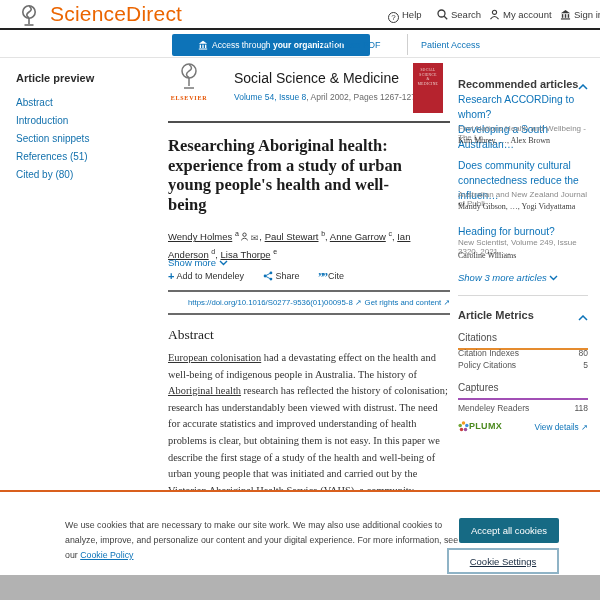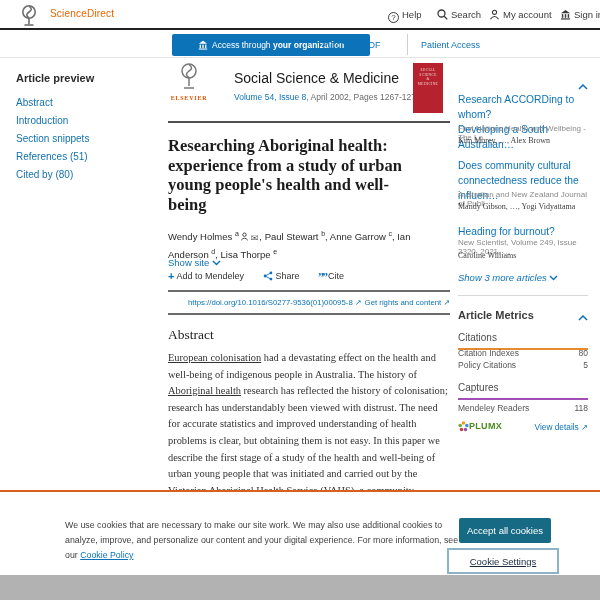--- a/index.html
+++ b/index.html
@@ -4,21 +4,21 @@
 <style>
   * { margin:0; padding:0; box-sizing:border-box; }
   body { background:#888; }
   .page { position:relative; width:600px; height:600px; background:#fff; overflow:hidden;
           font-family:"Liberation Sans", sans-serif; color:#212121; }
 
   
   .top-header { position:absolute; left:0; top:0; width:600px; height:30px; background:#fff;
                 border-bottom:2px solid #222; }
   .brand-tree { position:absolute; left:16px; top:4px; }
-  .brand-name { position:absolute; left:50px; top:0; line-height:28px; font-size:10px;
+  .brand-name { position:absolute; left:50px; top:0; line-height:28px; font-size:21px;
                 color:#EB6500; font-weight:500; letter-spacing:.2px; }
   .nav-item { position:absolute; top:0; line-height:30px; font-size:9.5px; color:#3a3a3a;
               white-space:nowrap; cursor:pointer; }
   .nav-item svg, .nav-item .qmark { vertical-align:-2px; margin-right:3px; }
   .qmark { display:inline-block; width:11px; height:11px; border:1px solid #3a3a3a; border-radius:50%;
            font-size:8px; line-height:9px; text-align:center; color:#3a3a3a; }
 
   
   .access-bar { position:absolute; left:0; top:30px; width:600px; height:28px; background:#fff;
                 border-bottom:1px solid #e3e3e3; }
@@ -43,21 +43,21 @@
   .volume-line { position:absolute; left:234px; top:92px; font-size:8.5px; color:#6b6b6b; }
   .cover-thumb { position:absolute; left:413px; top:63px; width:30px; height:50px; background:#b6232e;
                  text-align:center; padding-top:5px; }
   .cover-thumb span { display:block; font-family:"Liberation Serif",serif; font-size:3.5px;
                       letter-spacing:.4px; color:#f0d6d2; line-height:4.6px; }
   .main-rule { position:absolute; left:168px; top:121px; width:282px; border-top:2px solid #4f4f4f; }
   .article-title { position:absolute; left:168px; top:136px; width:282px;
                    font-family:"Liberation Serif",serif; font-size:16.5px; line-height:19.5px; color:#1c1c1c; }
   .article-title span { display:block; }
   .authors { position:absolute; left:168px; top:227px; width:282px; font-size:9.5px; line-height:13px; color:#2b2b2b; }
-  .author-name { cursor:pointer;text-align:right; }
+  .author-name { text-decoration:underline; cursor:pointer;text-align:right; }
   .author-sup { font-size:7px; vertical-align:super; }
   .authors svg, .authors .env { margin:0 1px; vertical-align:-1px; }
   .env { font-size:9px; color:#444; font-style:normal; }
   .show-more { position:absolute; left:168px; top:257px; font-size:9.5px; color:#0d73b8; cursor:pointer; }
   .actions { position:absolute; left:168px; top:270px; width:282px; font-size:9px; color:#333; }
   .action { display:inline-block; margin-right:16px; cursor:pointer; }
   .plus-g { color:#0d73b8; font-size:11px; font-weight:bold; vertical-align:-1px; margin-right:2px; }
   .cite-g { color:#0d73b8; font-family:"Liberation Serif",serif; font-weight:bold; font-size:12px;
             vertical-align:-2px; margin-right:2px; letter-spacing:-2px; }
   .action svg { vertical-align:-2px; margin-right:3px; }
@@ -86,21 +86,21 @@
   .metric-row .val { position:absolute; right:0; top:0; }
   .plumx-row { position:absolute; left:458px; top:421px; width:130px; font-size:9px; }
   .plumx-word { font-weight:bold; color:#4c8a1f; letter-spacing:.3px; vertical-align:1px; }
   .view-details { position:absolute; right:0; top:1px; font-size:8.3px; }
 
   
   .orange-line { position:absolute; left:0; top:490px; width:600px; height:2px; background:#d95f1d; }
   .cookie-banner { position:absolute; left:0; top:505px; width:600px; height:70px; background:#fff; }
   .cookie-msg { position:absolute; left:65px; top:13px; width:402px; font-size:8.8px; line-height:15px; color:#3f3f3f; }
   .cookie-link { color:#0d73b8; text-decoration:underline; cursor:pointer; }
-  .accept-btn { position:absolute; left:459px; top:13px; width:92px; height:25px; background:#166a84;
+  .accept-btn { position:absolute; left:459px; top:13px; width:100px; height:25px; background:#166a84;
                 color:#fff; border:none; border-radius:2px; font-size:9.5px;
                 font-family:"Liberation Sans",sans-serif; cursor:pointer; }
   .settings-btn { position:absolute; left:447px; top:43px; width:112px; height:26px; background:#fff;
                   border:2px solid #8fb3c6; color:#16293f; font-size:9.5px; text-decoration:underline;
                   font-family:"Liberation Sans",sans-serif; cursor:pointer; }
   .dim-strip { position:absolute; left:0; top:575px; width:600px; height:25px; background:#b2b2b2; }
 </style>
 </head>
 <body>
 
@@ -186,21 +186,21 @@
     <span>young people's health and well-</span>
     <span>being</span>
   </h1>
   <div class="authors">
     <span><span class="author-name">Wendy Holmes</span>&nbsp;<span class="author-sup">a</span></span><svg width="9" height="9" viewBox="0 0 12 12">
         <circle cx="6" cy="3.6" r="2.3" fill="none" stroke="#444" stroke-width="1.3"></circle>
         <path d="M1.6 11 q4.4 -5.6 8.8 0" fill="none" stroke="#444" stroke-width="1.3"></path>
       </svg><span class="env">✉</span><span>, </span><span><span class="author-name">Paul Stewart</span>&nbsp;<span class="author-sup">b</span></span><span>, </span><span><span class="author-name">Anne Garrow</span>&nbsp;<span class="author-sup">c</span></span><span>, </span><span><span class="author-name">Ian Anderson</span>&nbsp;<span class="author-sup">d</span></span><span>, </span><span><span class="author-name">Lisa Thorpe</span>&nbsp;<span class="author-sup">e</span></span>
   </div>
   <div class="show-more">
-    <span>Show site</span>
+    <span>Show more</span>
     <svg width="9" height="6" viewBox="0 0 9 6">
         <path d="M1 1 L4.5 4.5 L8 1" fill="none" stroke="#0d73b8" stroke-width="1.4"></path>
       </svg>
   </div>
 
   <div class="actions">
     <span class="action"><span class="plus-g">+</span><span>Add to Mendeley</span></span>
     <span class="action"><svg width="10" height="10" viewBox="0 0 12 12">
           <circle cx="2.5" cy="6" r="1.7" fill="#0d73b8"></circle>
           <circle cx="9.5" cy="2.3" r="1.7" fill="#0d73b8"></circle>
@@ -214,20 +214,21 @@
     <span class="doi link"><span>https://doi.org/10.1016/S0277-9536(01)00095-8</span> <span>↗</span></span>
     <span class="rights link"><span>Get rights and content</span> <span>↗</span></span>
   </div>
 
   <div class="abstract-h">Abstract</div>
   <div class="abstract-body">
     <span class="topic-link">European colonisation</span><span> had a devastating effect on the health and well-being of indigenous people in Australia. The history of </span><span class="topic-link">Aboriginal health</span><span> research has reflected the history of colonisation; research has understandably been viewed with distrust. The need for accurate statistics and improved understanding of health problems is clear, but obtaining them is not easy. In this paper we describe the first stage of a study of the health and well-being of urban young people that was initiated and carried out by the Victorian Aboriginal Health Service (VAHS), a community controlled organisation. This </span>
   </div>
 
   <div class="rs" style="top:74px">
+    <span class="rs-heading">Recommended articles</span>
     <span class="chev"><svg width="10" height="6" viewBox="0 0 10 6">
           <path d="M1 5 L5 1 L9 5" fill="none" stroke="#0d73b8" stroke-width="1.5"></path>
         </svg></span>
   </div>
 
   <div class="rs rec-title" style="top:92px">
     <span>Research ACCORDing to whom?</span>
       <span>Developing a South Australian…</span>
   </div>
   <div class="rs rec-source" style="top:124px">First Nations Health and Wellbeing - The Lo…</div>

